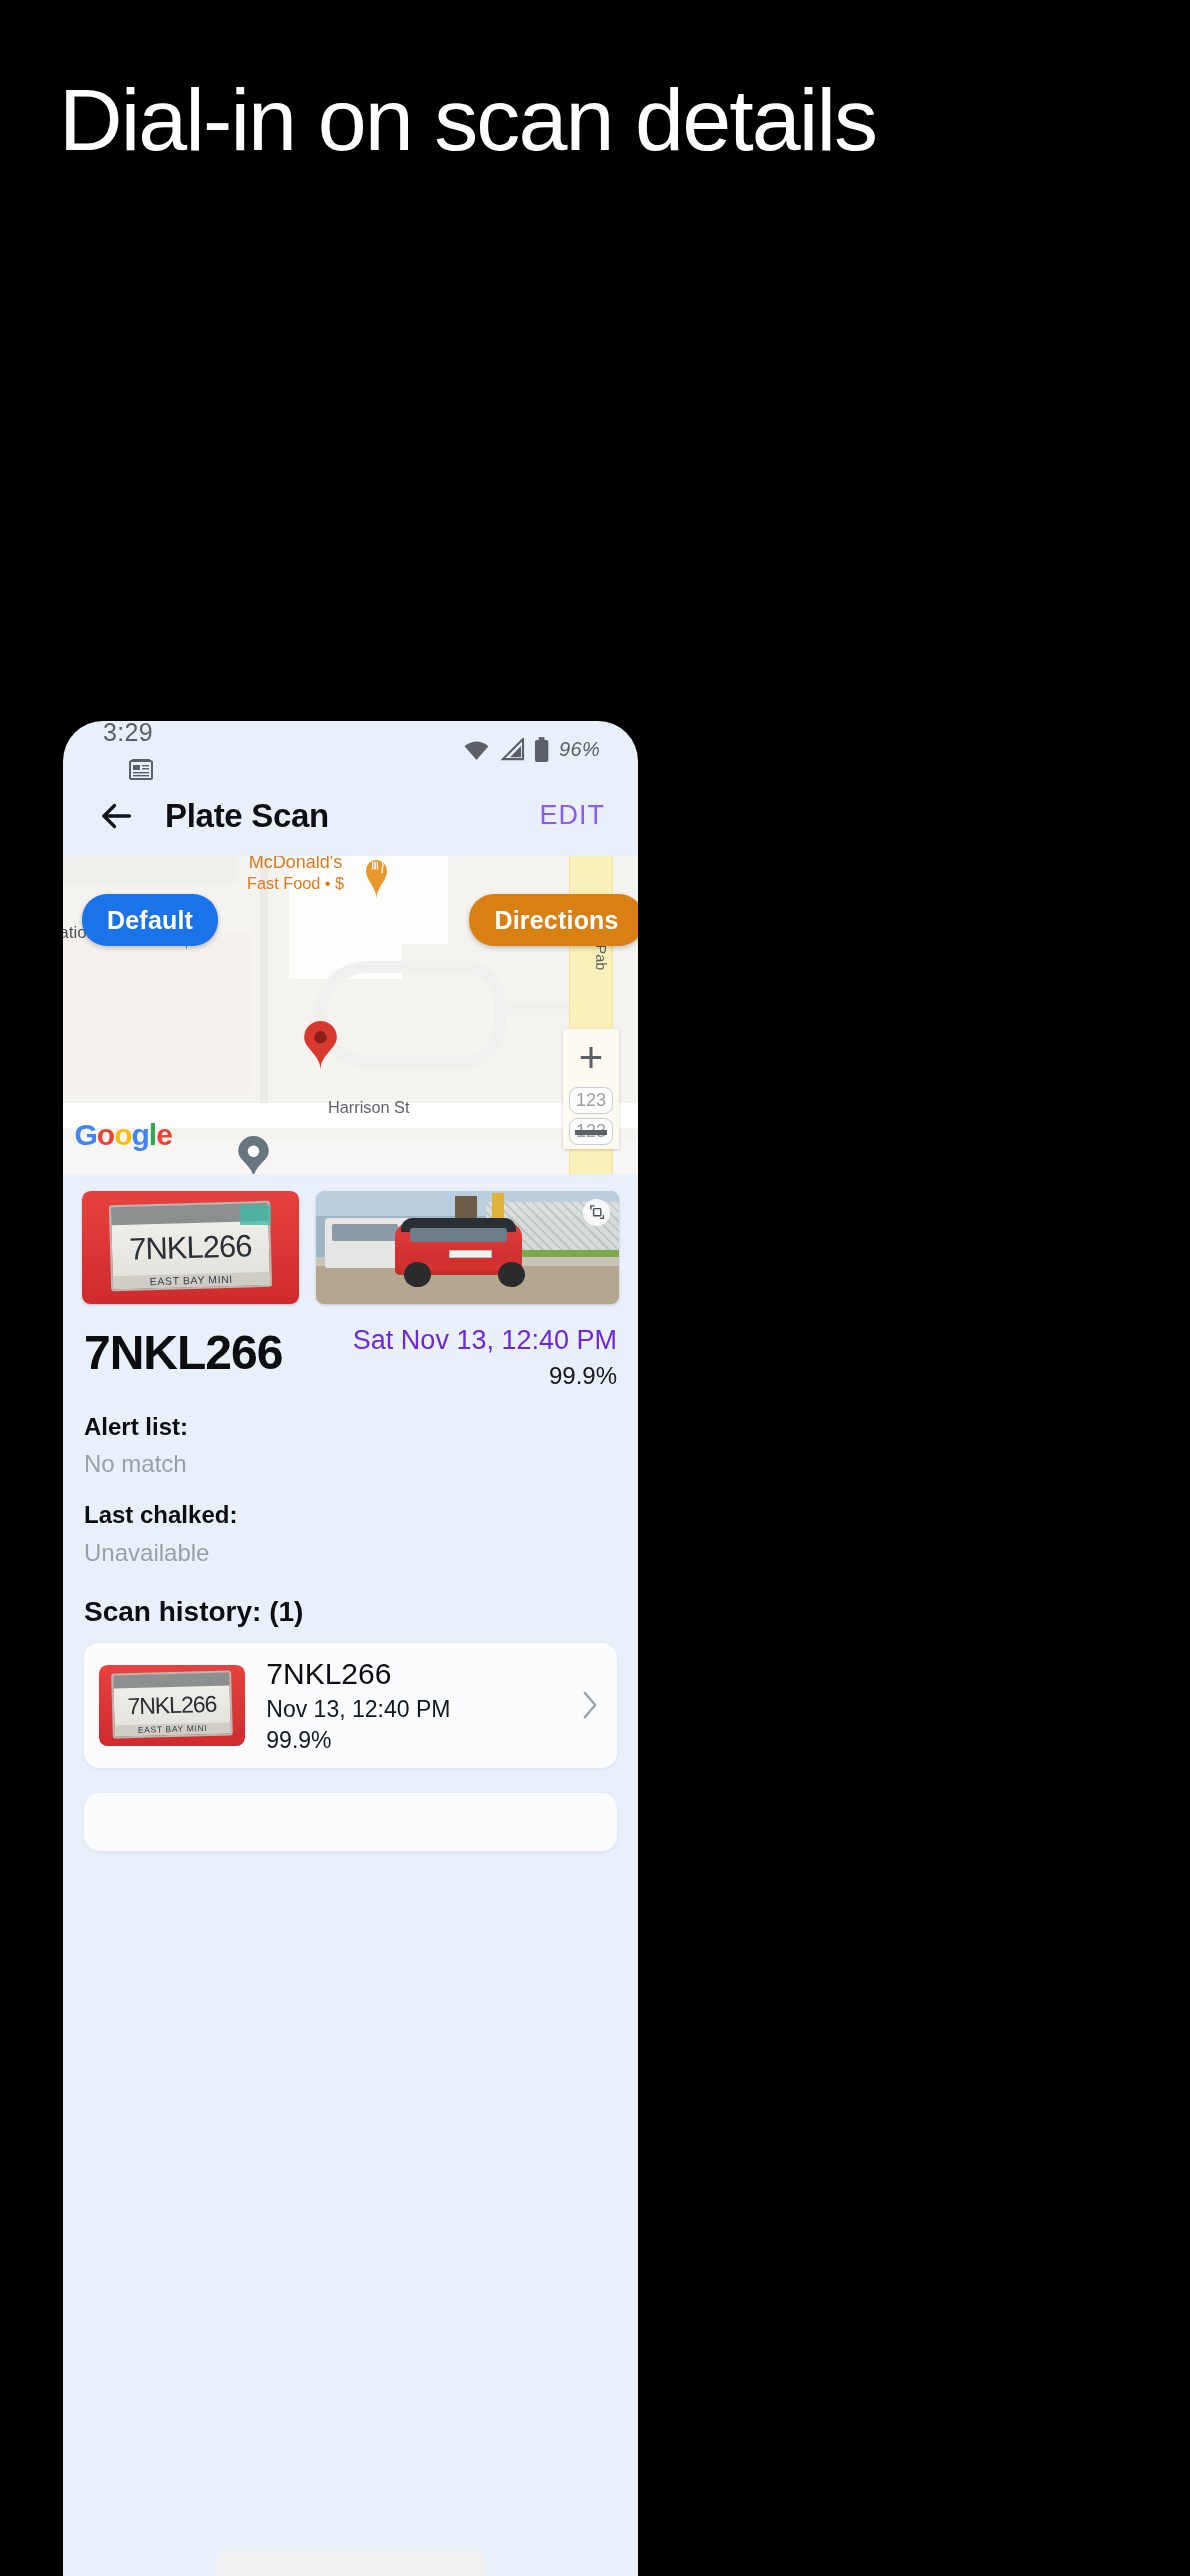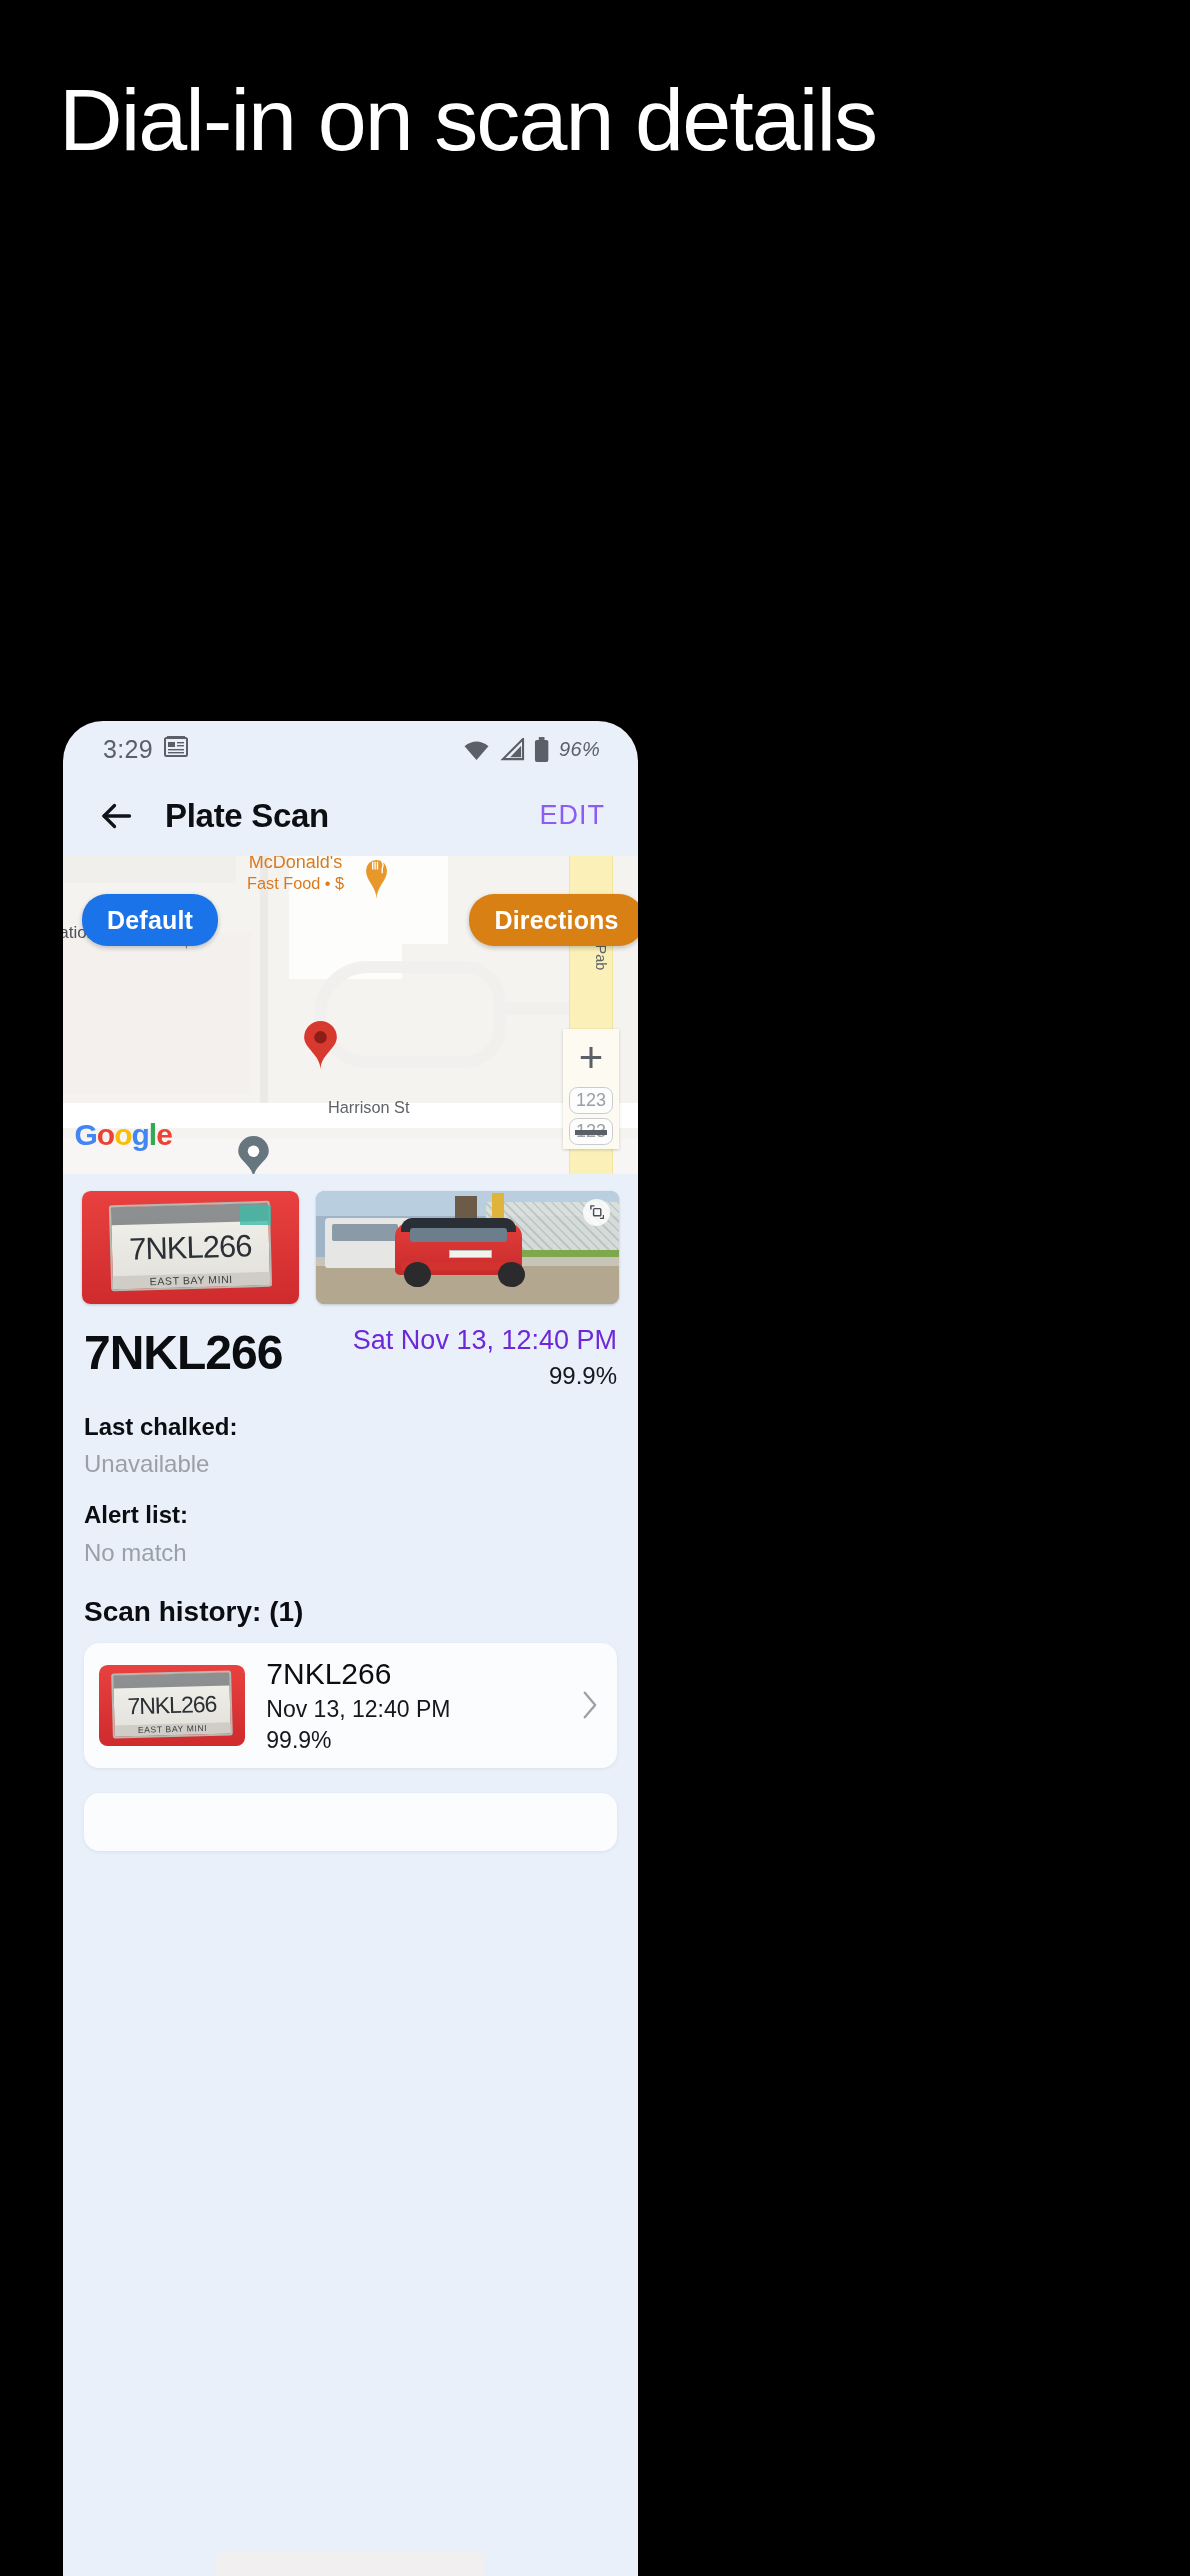--- a/index.html
+++ b/index.html
@@ -24,21 +24,21 @@
     border-radius:40px 40px 0 0;
     overflow:hidden;
   }
 
   
   .statusbar{
     height:54px; display:flex; align-items:center;
     padding:3.8px 38px 0 40px; color:#5b6068;
     font-size:25px; letter-spacing:0.3px;
   }
-  .sb-left{ display:flex; align-items:flex-start; gap:11.5px; }
+  .sb-left{ display:flex; align-items:flex-end; gap:11.5px;flex-direction:column; }
   .sb-right{ margin-left:auto; display:flex; align-items:center; gap:9.6px; }
   .news-ico{ width:24px; height:24px; display:block; }
   .wifi-ico{ width:27px; height:23px; display:block; }
   .sig-ico{ width:25px; height:23px; display:block; }
   .bat-ico{ width:15.3px; height:26px; display:block; }
   .sb-pct{ font-size:20px;font-style:italic; }
 
   
   .appbar{
     height:81px; display:flex; align-items:center;
@@ -430,27 +430,27 @@
 
     <div class="plate-head">
       <div class="plate-big">7NKL266</div>
       <div class="plate-meta">
         <div class="plate-date">Sat Nov 13, 12:40 PM</div>
         <div class="plate-conf">99.9%</div>
       </div>
     </div>
 
     <div class="field">
+      <div class="field-label">Alert list:</div>
+      <div class="field-value">No match</div>
+    </div>
+
+    <div class="field">
       <div class="field-label">Last chalked:</div>
       <div class="field-value">Unavailable</div>
-    </div>
-
-    <div class="field">
-      <div class="field-label">Alert list:</div>
-      <div class="field-value">No match</div>
     </div>
 
     <div class="section-head">Scan history: (1)</div>
 
     <div class="hist-card">
       <div class="hist-thumb">
         <div class="plate-inner">
           <div class="plate-top"></div>
           <div class="plate-num">7NKL266</div>
           <div class="plate-frame-txt">EAST BAY MINI</div>

